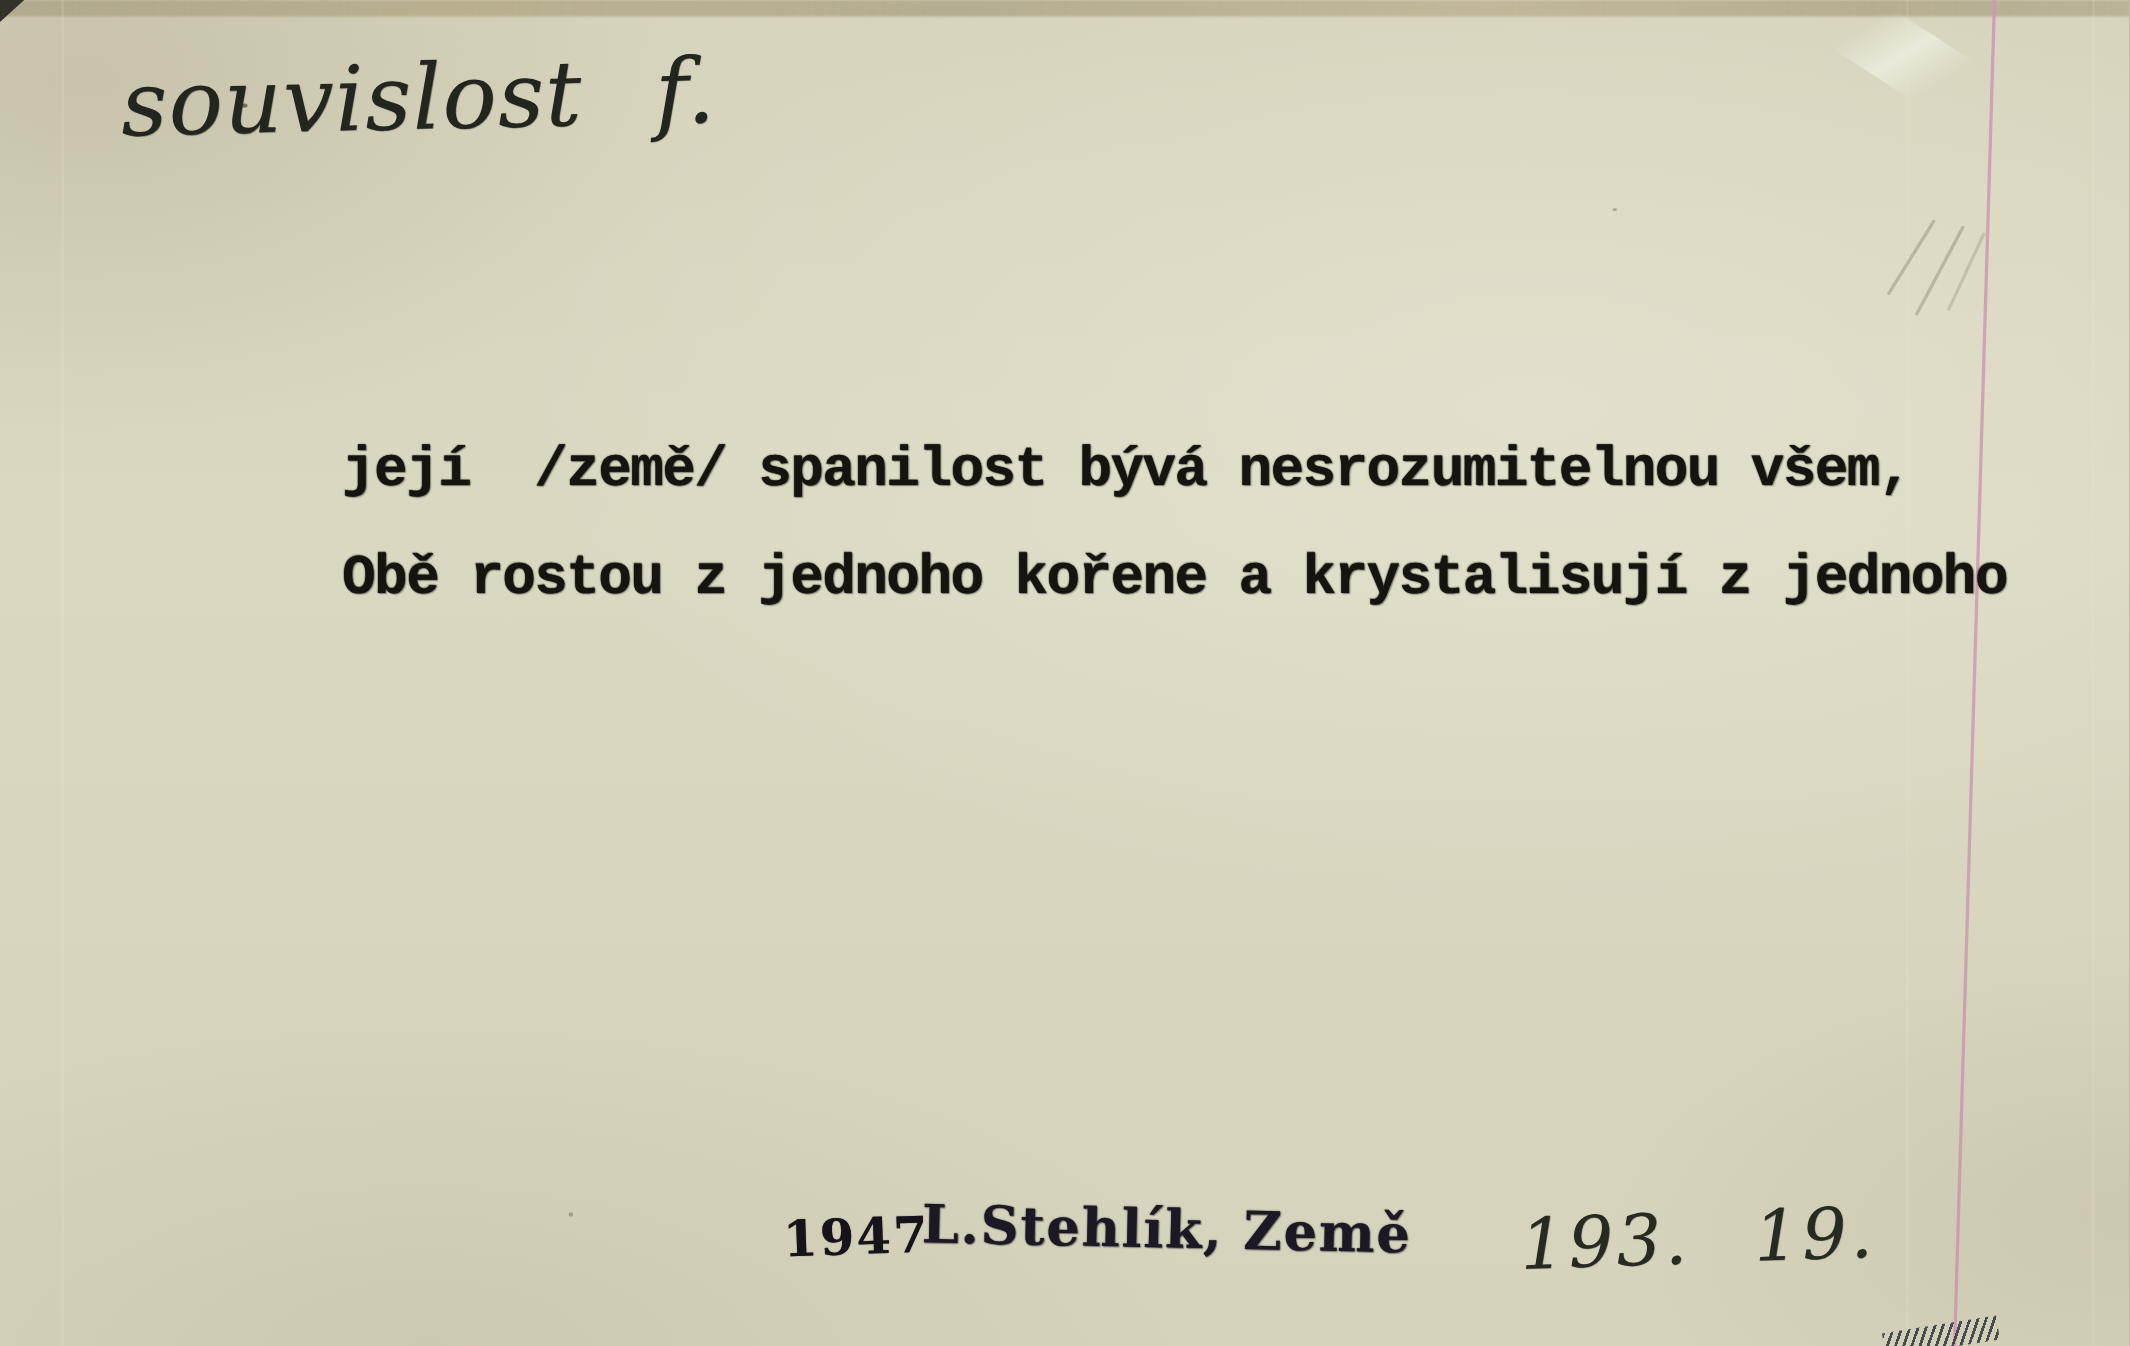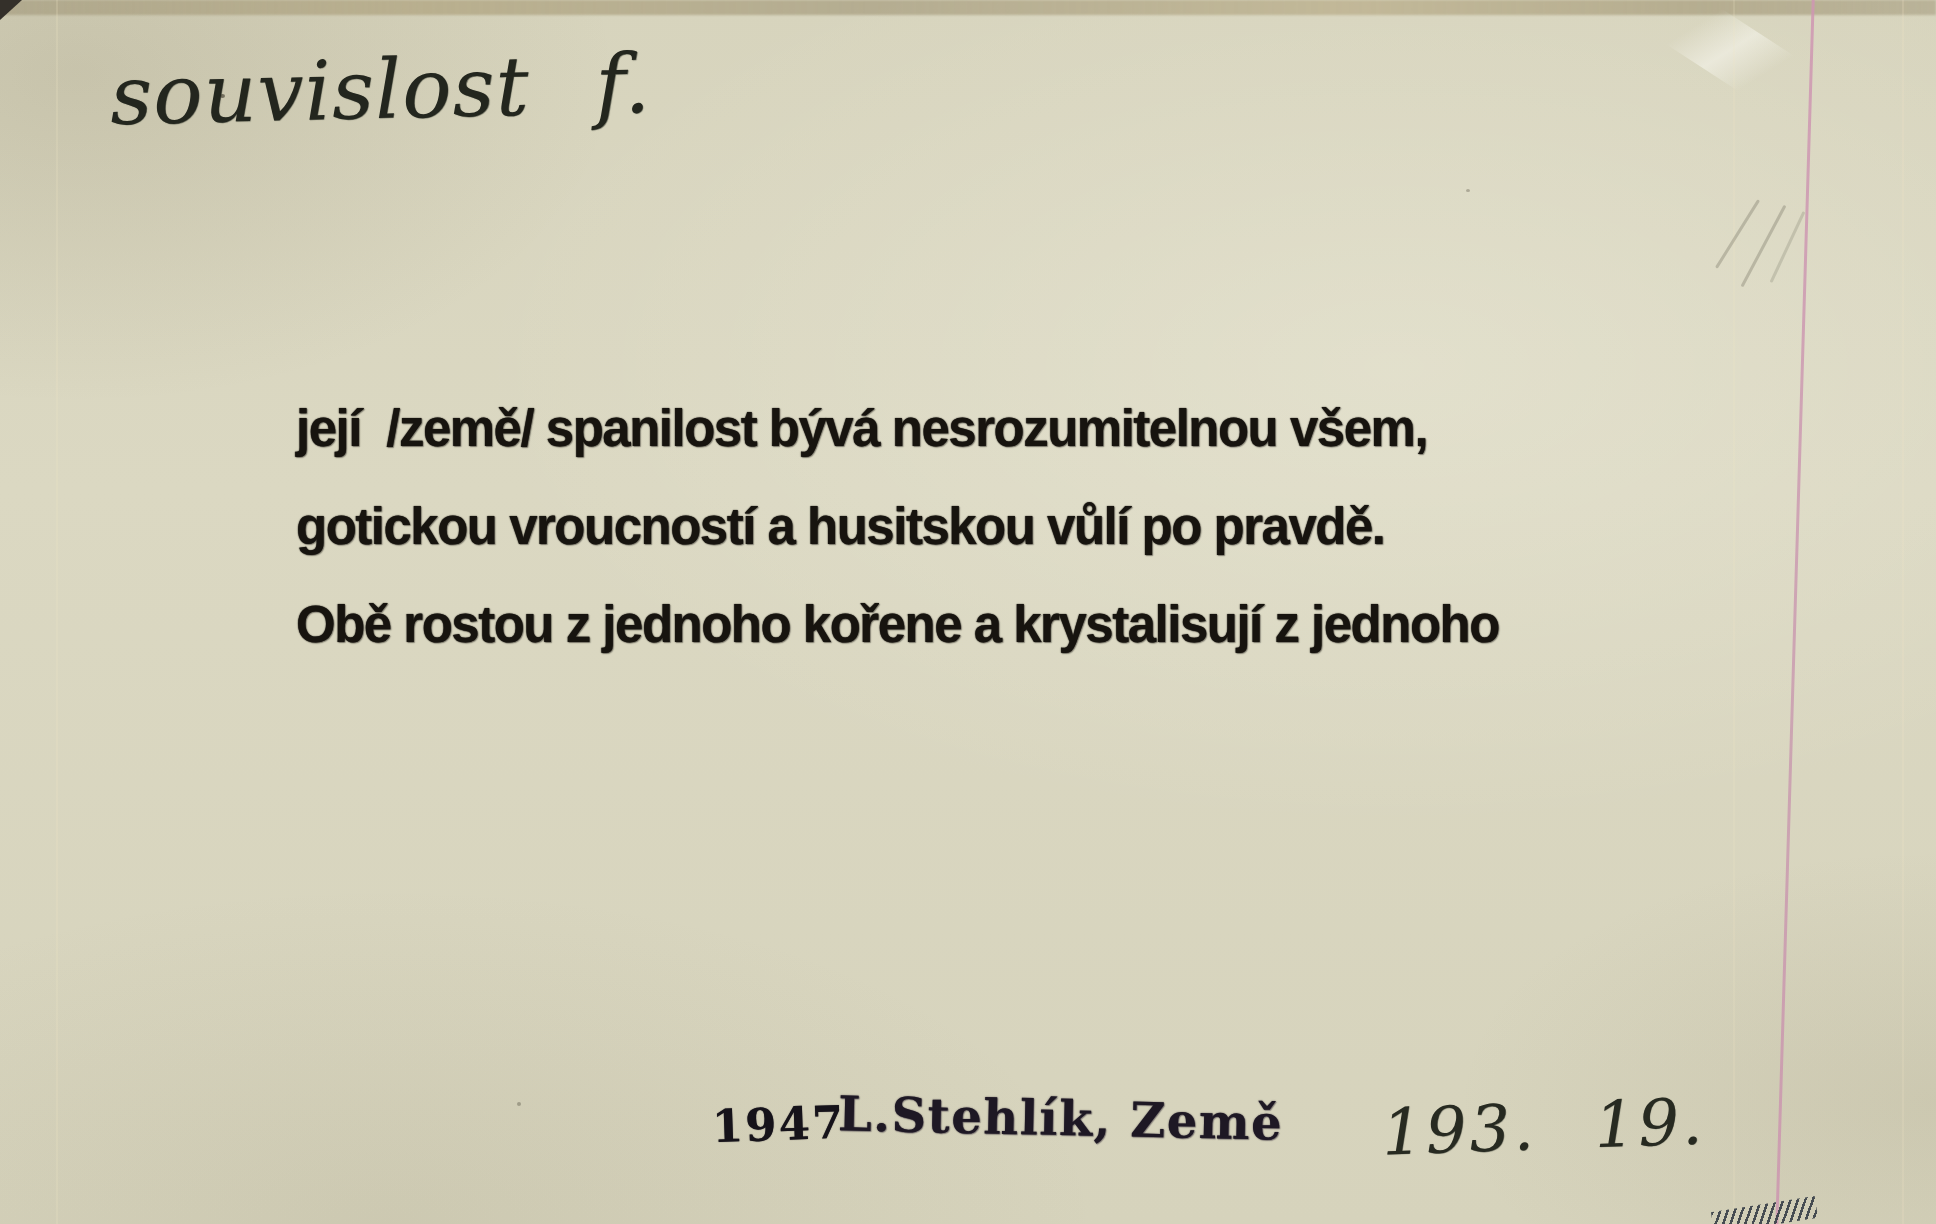--- a/index.html
+++ b/index.html
@@ -94,22 +94,22 @@
     color: #23261e;
     letter-spacing: 1px;
     transform: rotate(-1.3deg);
     text-shadow: 0.5px 0.5px 0.8px rgba(30,34,26,0.55);
     white-space: pre;
   }
   .heading .gender { margin-left: 66px; }
 
   
   .typed {
-    position: absolute; left: 296px; top: 380px;
-    font-family: Liberation Sans, sans-serif;
+    position: absolute; left: 311px; top: 380px;
+    font-family: Liberation Mono, monospace;
     font-weight: bold;
     font-size: 51px;
     letter-spacing: -1.5px;
     color: #17140f;
   }
   .typed .line {
     height: 98px; line-height: 98px;
     white-space: pre;
     text-shadow:
       0 0 1.2px rgba(23,20,15,0.9),
@@ -183,21 +183,20 @@
   <div class="speck s1"></div>
   <div class="speck s2"></div>
   <div class="speck s3"></div>
 
   <div class="heading"><span>souvislost</span><span class="gender">f.</span></div>
 
   <div class="typed">
     <div class="line">její  /země/ spanilost bývá nesrozumitelnou všem,</div>
 
 
-    <div class="line">gotickou vroucností a husitskou vůlí po pravdě.</div>
     <div class="line">Obě rostou z jednoho kořene a krystalisují z jednoho</div>
   </div>
 
   <div class="citation">
     <span class="cite-year">1947</span>
     <span class="cite-source">L.Stehlík, Země</span>
     <span class="cite-hand"><span>193.</span><span class="second">19.</span></span>
   </div>
 
 </div>

